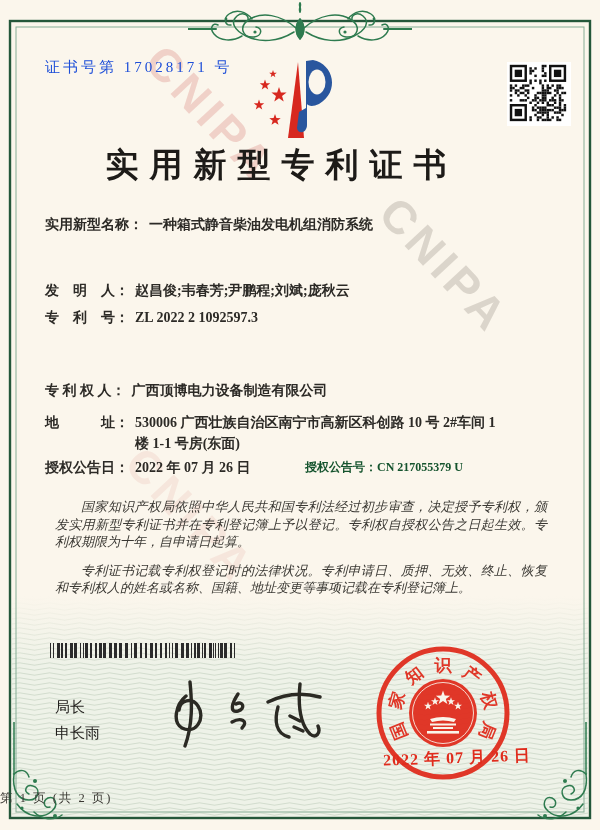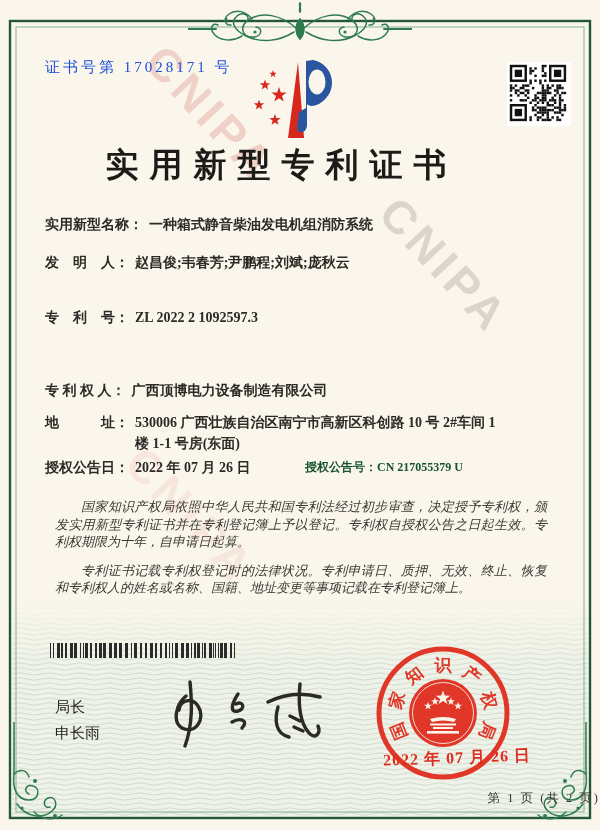--- a/index.html
+++ b/index.html
@@ -36,21 +36,21 @@
   .body-text p{margin:11px;text-indent:2em;}
   
   #barcode{position:absolute;left:50px;top:643px;z-index:5;}
   .director{position:absolute;left:55px;top:694px;z-index:5;
             font-family:"Liberation Sans","DejaVu Sans",sans-serif;font-weight:normal;
             font-size:15px;line-height:26px;color:#1e1c1a;}
   #sig{position:absolute;left:152px;top:676px;z-index:5;}
   #seal{position:absolute;left:372px;top:642px;z-index:6;opacity:0.94;}
   .seal-date{position:absolute;left:383px;top:748px;z-index:7;font-size:16px;font-weight:bold;
              color:#e02c1d;letter-spacing:1px;transform:rotate(-2deg);white-space:nowrap;}
-  .footer{position:absolute;left:0;top:790px;width:600px;z-index:5;text-align:right;
+  .footer{position:absolute;left:0;top:790px;width:600px;z-index:5;text-align:left;
           font-size:12.5px;letter-spacing:2px;color:#3a3833;}
   .orn{position:absolute;z-index:4;}
 </style>
 </head>
 <body>
 
 <div class="page">
 
   <svg id="waves" width="576" height="221">
       <rect width="576" height="221" fill="#eef2e8"></rect>
@@ -317,21 +317,21 @@
       <rect x="2.8" y="42" width="17.150000000000002" height="17.150000000000002" fill="#111"></rect>
       <rect x="5.25" y="44.45" width="12.25" height="12.25" fill="#fff"></rect>
       <rect x="7.7" y="46.9" width="7.3500000000000005" height="7.3500000000000005" fill="#111"></rect>
     </svg>
 
   <div class="title">实用新型专利证书</div>
 
   <div class="row" style="top:216px">
     <span class="lbl">实用新型名称：</span><span class="val">一种箱式静音柴油发电机组消防系统</span>
   </div>
-  <div class="row" style="top:254px">
+  <div class="row" style="top:282px">
     <span class="lbl">发　明　人：</span><span class="val">赵昌俊;韦春芳;尹鹏程;刘斌;庞秋云</span>
   </div>
   <div class="row" style="top:309px">
     <span class="lbl">专　利　号：</span><span class="val">ZL 2022 2 1092597.3</span>
   </div>
   <div class="row" style="top:382px">
     <span class="lbl">专 利 权 人：</span><span class="val">广西顶博电力设备制造有限公司</span>
   </div>
   <div class="row" style="top:414px">
     <span class="lbl">地　　　址：</span><span class="val">530006 广西壮族自治区南宁市高新区科创路 10 号 2#车间 1</span>

